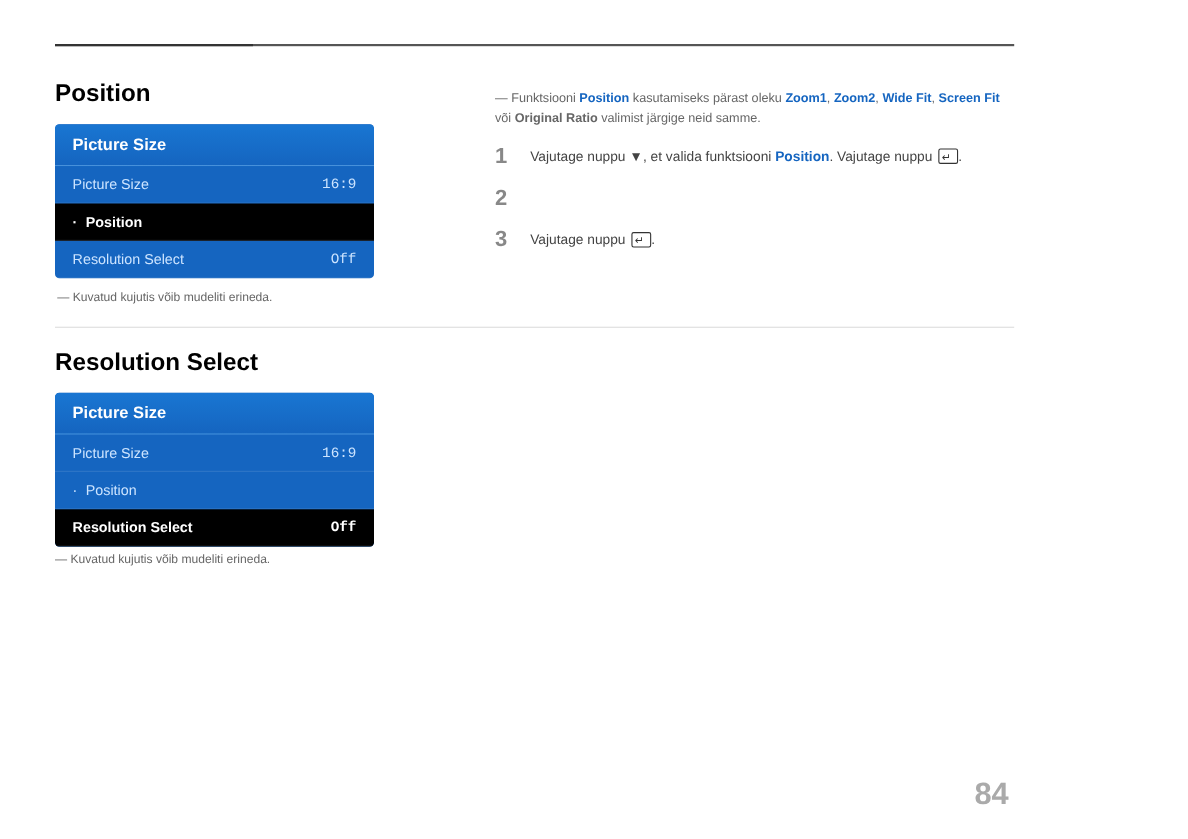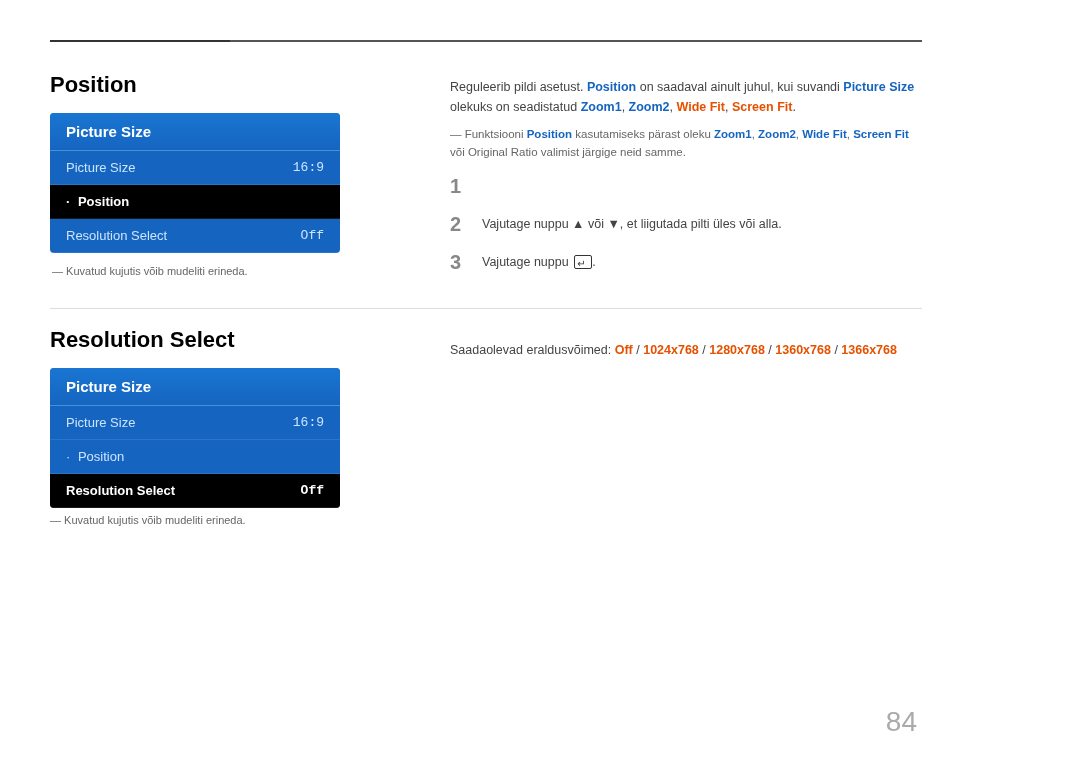--- a/index.html
+++ b/index.html
@@ -138,21 +138,21 @@
       color: #1565c0;
       font-weight: bold;
     }
 
     .highlight-orange {
       color: #e65100;
       font-weight: bold;
     }
 
     .bold-text {
-      font-weight: normal;
+      font-weight: bold;
     }
 
     
     .steps {
       margin-top: 12px;
     }
 
     .step {
       display: flex;
       gap: 12px;
@@ -202,21 +202,21 @@
       margin: 18px 0;
     }
 
     
     .page-number {
       position: absolute;
       bottom: 25px;
       right: 55px;
       font-size: 28px;
       color: #aaa;
-      font-weight: 400;
+      font-weight: 700;
     }
 
     .note-line {
       font-size: 11px;
       color: #666;
       margin-top: 6px;
     }
 
     .note-line::before {
       content: '— ';
@@ -253,34 +253,31 @@
         </div>
         <div class="menu-item">
           <span class="item-label">Resolution Select</span>
           <span class="item-value">Off</span>
         </div>
       </div>
       <div class="note-text">Kuvatud kujutis võib mudeliti erineda.</div>
     </div>
 
     <div class="right-col">
-      <p>
-        Reguleerib pildi asetust. <span class="highlight-blue">Position</span> on saadaval ainult juhul, kui suvandi <span class="highlight-blue">Picture Size</span> olekuks on seadistatud <span class="highlight-blue">Zoom1</span>, <span class="highlight-blue">Zoom2</span>, <span class="highlight-orange">Wide Fit</span>, <span class="highlight-orange">Screen Fit</span>.
-      </p>
       <p style="font-size:11.5px; color:#666; margin-top:4px;">
         — Funktsiooni <span class="highlight-blue">Position</span> kasutamiseks pärast oleku <span class="highlight-blue">Zoom1</span>, <span class="highlight-blue">Zoom2</span>, <span class="highlight-blue">Wide Fit</span>, <span class="highlight-blue">Screen Fit</span> või <span class="bold-text">Original Ratio</span> valimist järgige neid samme.
       </p>
 
       <div class="steps">
         <div class="step">
           <span class="step-num">1</span>
+          <span class="step-text">Vajutage nuppu ▼, et valida funktsiooni <span class="highlight-blue">Position</span>. Vajutage nuppu <span class="enter-icon"></span>.</span>
         </div>
         <div class="step">
           <span class="step-num">2</span>
-          <span class="step-text">Vajutage nuppu ▲ või ▼, et liigutada pilti üles või alla.</span>
         </div>
         <div class="step">
           <span class="step-num">3</span>
           <span class="step-text">Vajutage nuppu <span class="enter-icon"></span>.</span>
         </div>
       </div>
     </div>
   </div>
 
   <div class="section-divider"></div>
@@ -300,21 +297,18 @@
         </div>
         <div class="menu-item active">
           <span class="item-label">Resolution Select</span>
           <span class="item-value">Off</span>
         </div>
       </div>
       <div class="note-line">Kuvatud kujutis võib mudeliti erineda.</div>
     </div>
 
     <div class="right-col">
-      <p style="margin-top:8px;">
-        <span>Saadaolevad eraldusvõimed: </span><span class="highlight-orange">Off</span><span> / </span><span class="highlight-orange">1024x768</span><span> / </span><span class="highlight-orange">1280x768</span><span> / </span><span class="highlight-orange">1360x768</span><span> / </span><span class="highlight-orange">1366x768</span>
-      </p>
     </div>
   </div>
 
   <div class="page-number">84</div>
 
 </div>
 
 </body></html>

